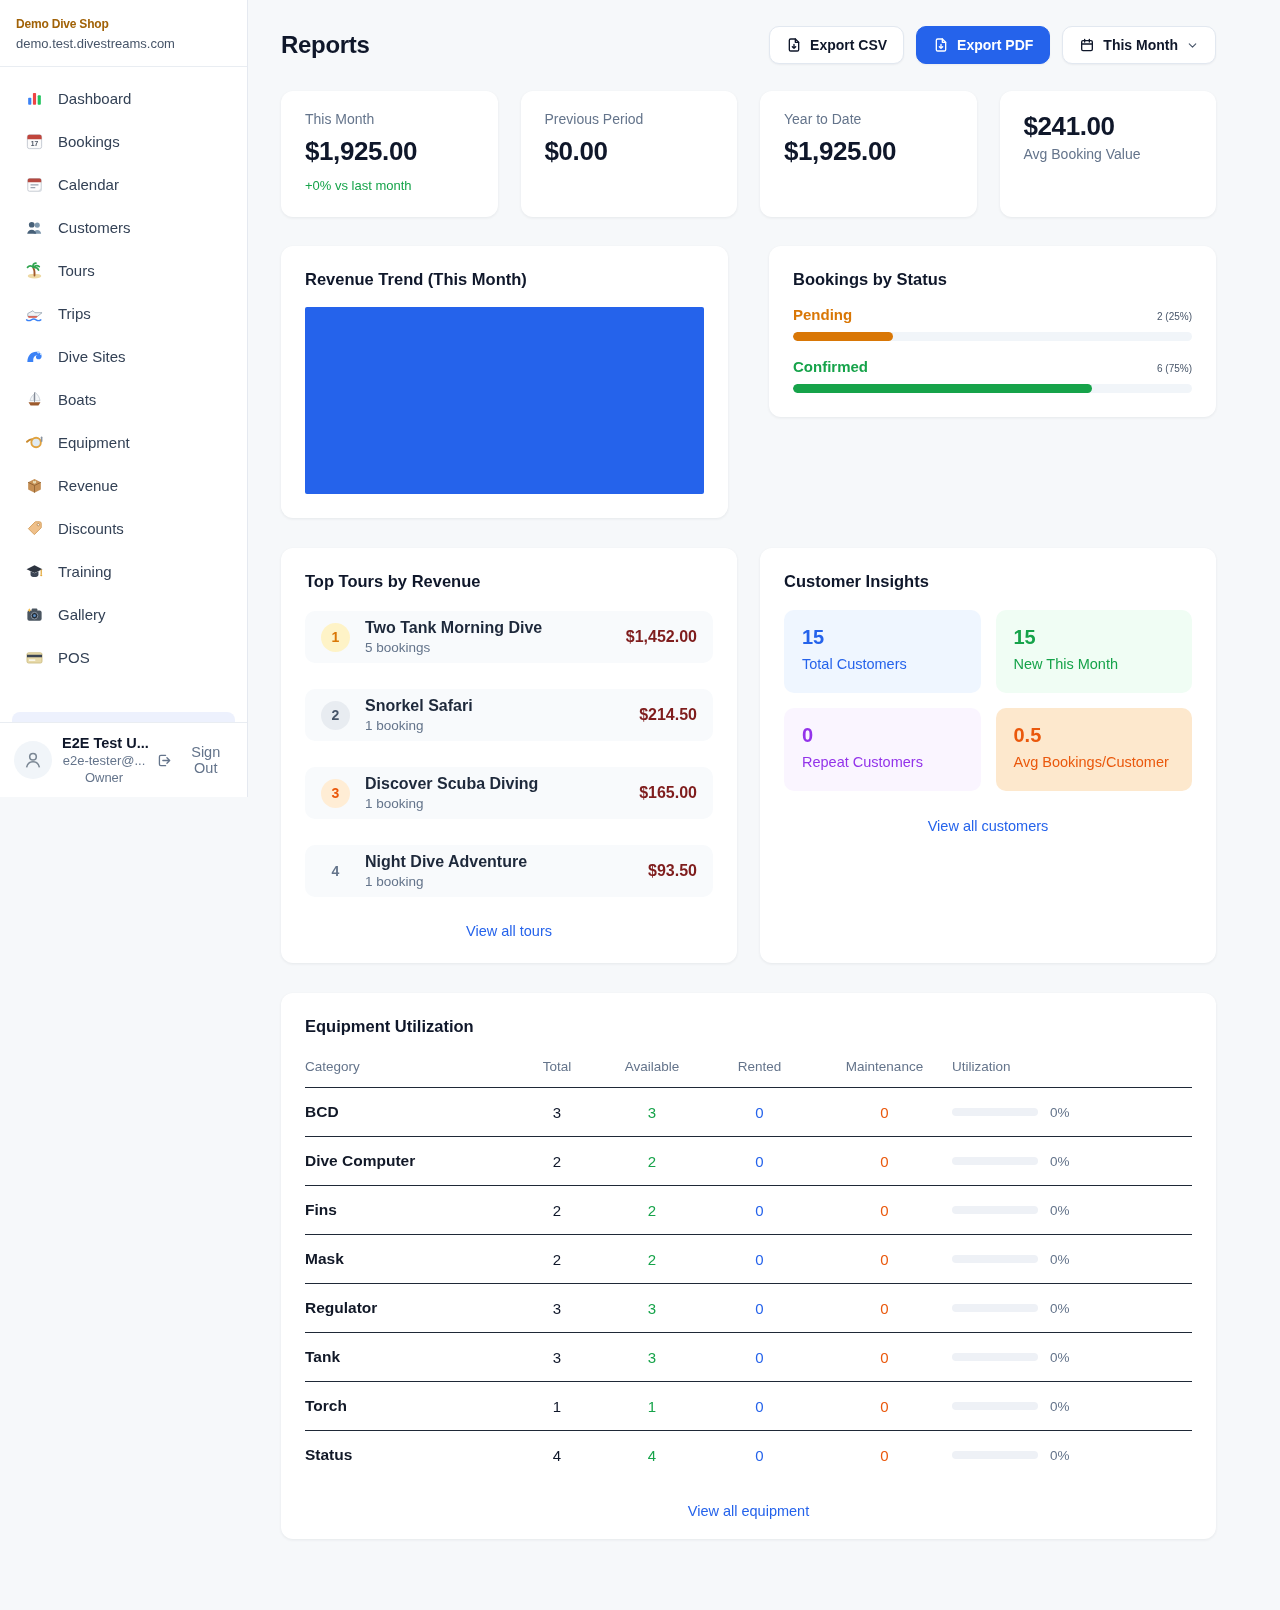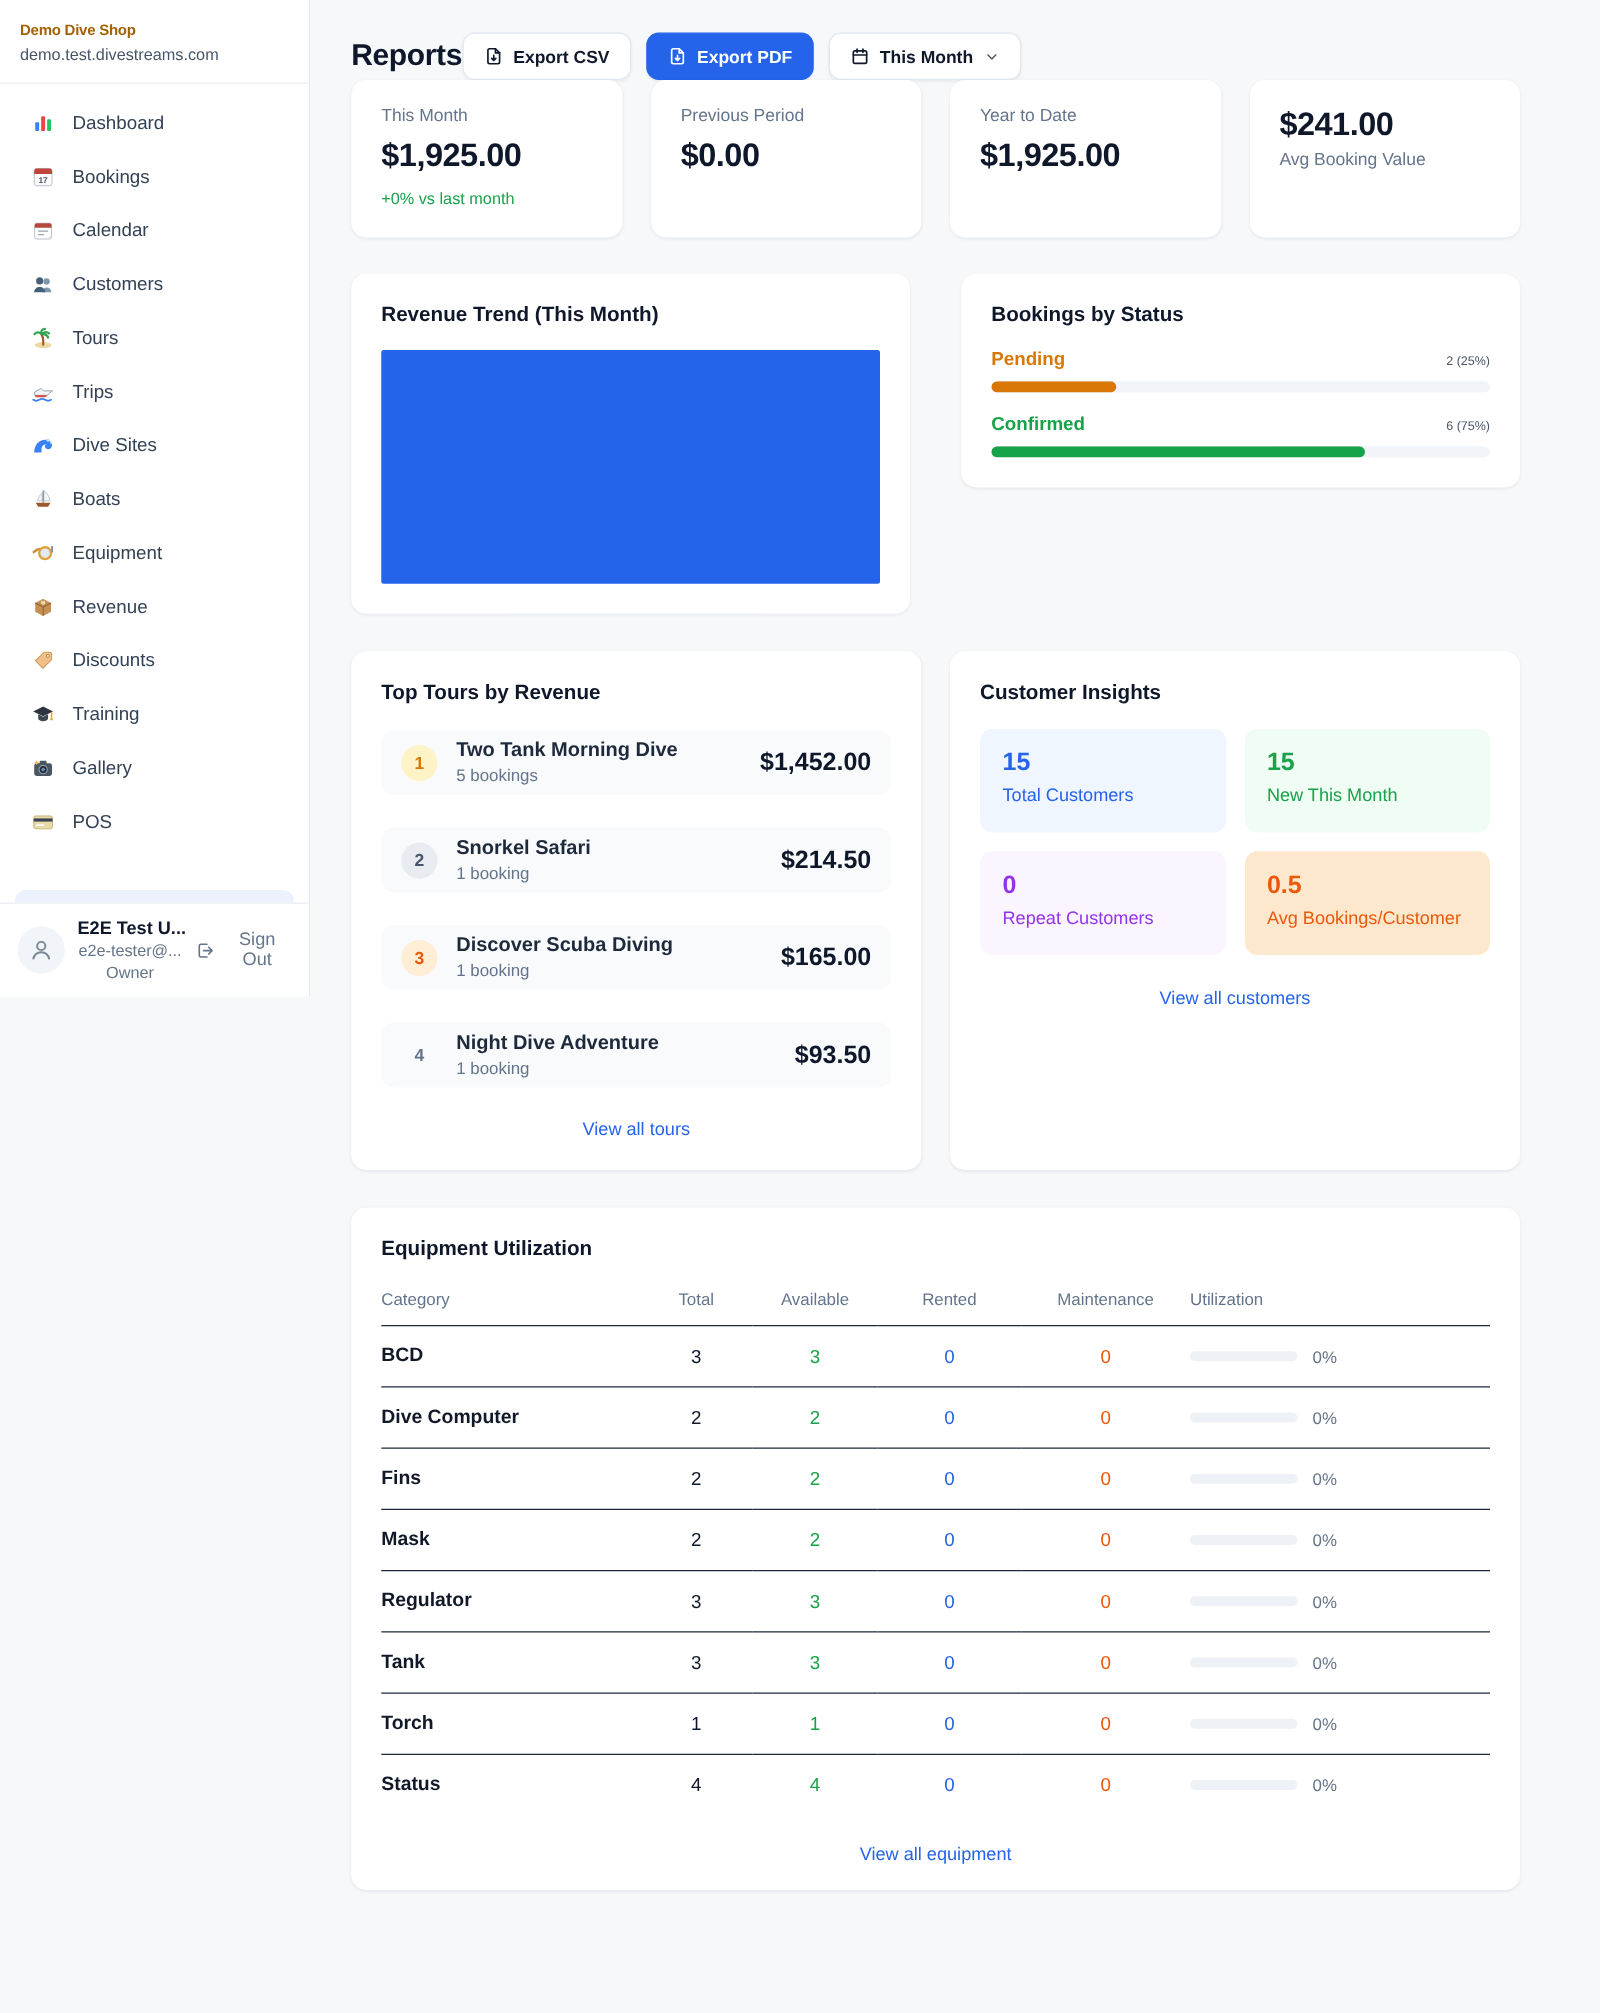--- a/index.html
+++ b/index.html
@@ -36,21 +36,21 @@
     width:38px; height:38px; border-radius:50%; background:#f1f5f9;
     display:flex; align-items:center; justify-content:center; flex:0 0 38px;
   }
   .user-info { min-width:0; }
   .user-name { font-size:14.5px; font-weight:700; white-space:nowrap; }
   .user-email, .user-role { font-size:13px; color:#64748b; margin-top:2px; white-space:nowrap;text-align:center; }
   .signout { margin-left:auto; display:flex; align-items:center; gap:6px; color:#64748b; font-size:14.5px; cursor:pointer; background:none; border:none; font-family:inherit; }
   
   .main { margin-left:248px; padding:26px 0 40px 33px; width:1032px; }
   .content { width:935px; }
-  .page-header { display:flex; align-items:center; justify-content:flex-start; }
+  .page-header { display:flex; align-items:center; justify-content:space-between; margin-bottom:27px; }
   .page-title { font-size:24px; font-weight:800; letter-spacing:-.3px; }
   .header-actions { display:flex; gap:12px; }
   .btn {
     height:38px; border-radius:10px; border:1px solid #e2e8f0; background:#fff;
     font-family:inherit; font-size:14px; font-weight:700; color:#0f172a;
     display:flex; align-items:center; gap:8px; padding:0 16px; cursor:pointer;
     box-shadow:0 1px 2px rgba(15,23,42,.05);
   }
   .btn-primary { background:#2563eb; border-color:#2563eb; color:#fff; }
   .btn svg { width:16px; height:16px; }
@@ -88,21 +88,21 @@
   }
   .rank {
     width:29px; height:29px; border-radius:50%; display:flex; align-items:center;
     justify-content:center; font-size:14px; font-weight:700; flex:0 0 29px; color:#64748b;
   }
   .tour-item:nth-of-type(1) .rank { background:#fef3c7; color:#d97706; }
   .tour-item:nth-of-type(2) .rank { background:#e8ecf1; color:#475569; }
   .tour-item:nth-of-type(3) .rank { background:#ffedd5; color:#ea580c; }
   .tour-name { font-size:16px; font-weight:700; color:#1e293b; }
   .tour-bookings { font-size:13.5px; color:#64748b; margin-top:3px; }
-  .tour-revenue { margin-left:auto; font-size:20px; font-weight:800; color:#0f172a; }
+  .tour-revenue { margin-left:auto; font-size:16px; font-weight:800; color:#7f1d1d; }
   .view-link {
     display:block; width:100%; text-align:center; color:#2563eb; font-size:14.5px;
     background:none; border:none; font-family:inherit; cursor:pointer; margin-top:6px;
   }
   .tiles { display:grid; grid-template-columns:1fr 1fr; gap:15px; margin-top:19px; }
   .tile { border-radius:10px; padding:16px 18px; height:83px; }
   .tile-value { font-size:20px; font-weight:800; }
   .tile-label { font-size:14.5px; margin-top:7px; }
   .tile-blue   { background:#eff6ff; } .tile-blue   * { color:#2563eb; }
   .tile-green  { background:#f0fdf4; } .tile-green  * { color:#16a34a; }

